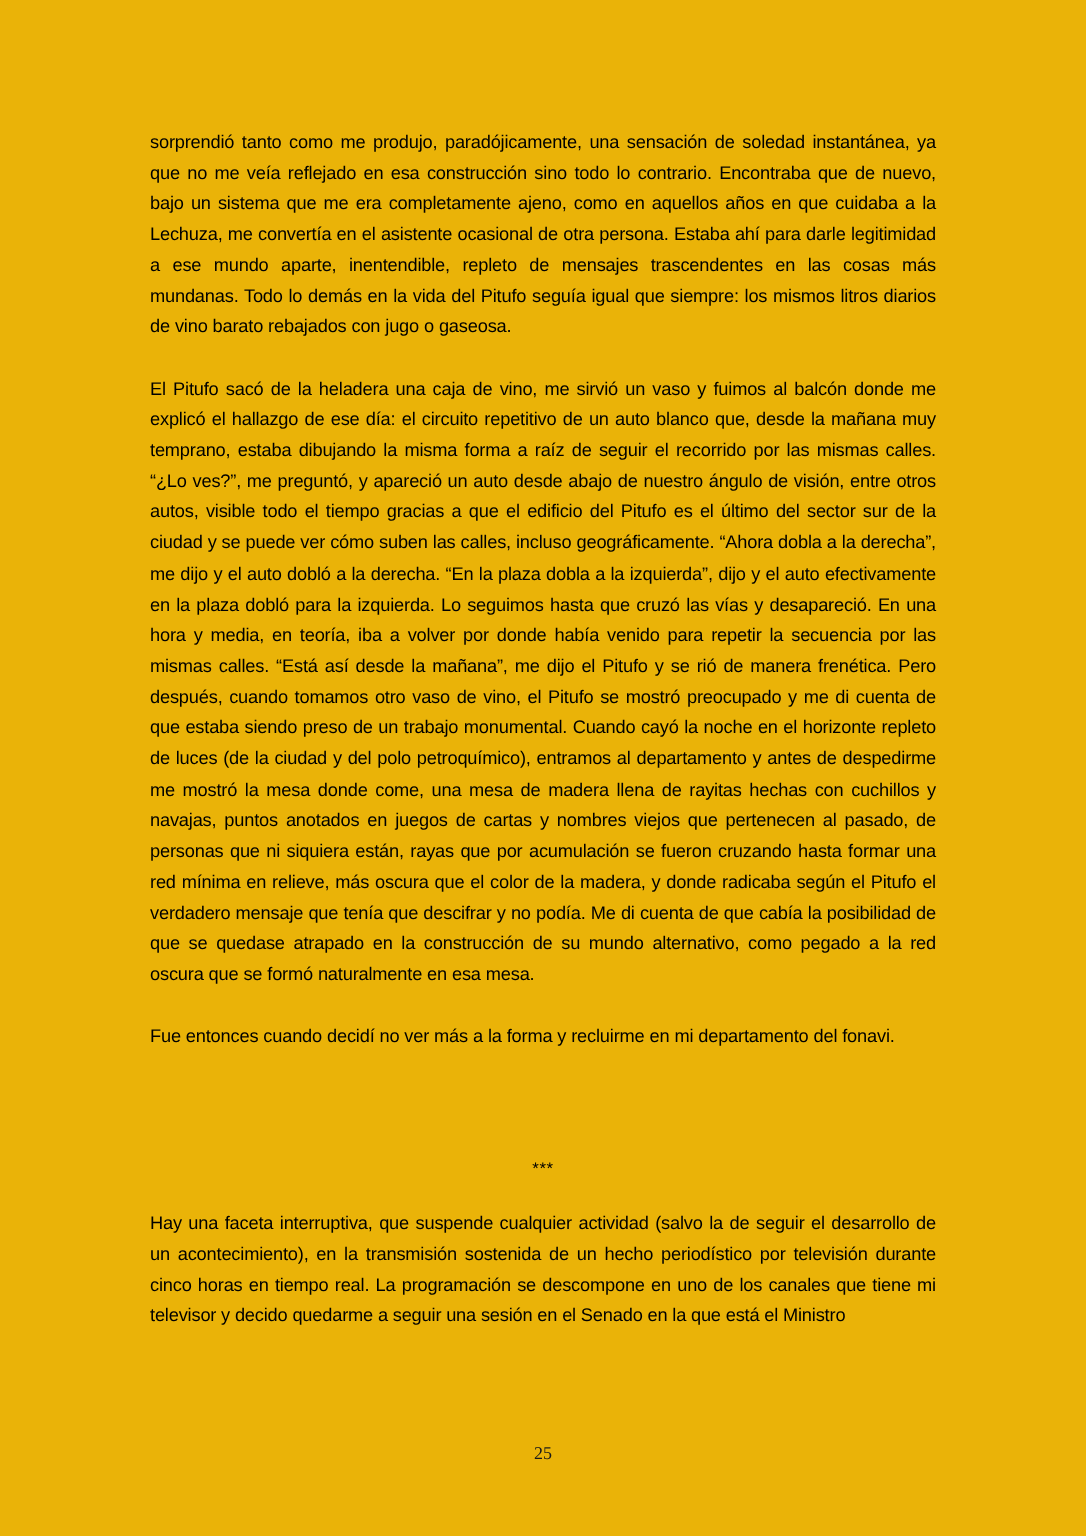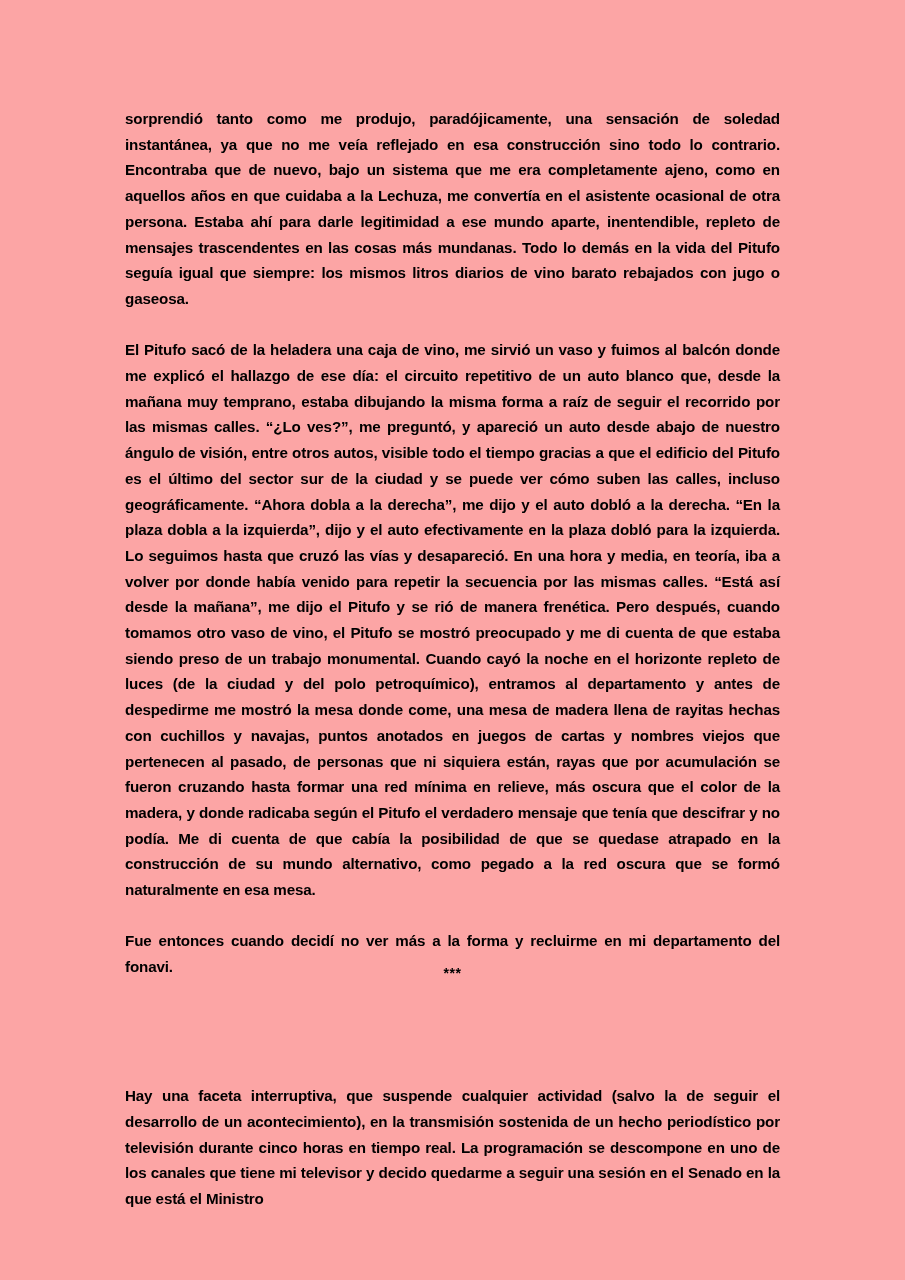--- a/index.html
+++ b/index.html
@@ -8,24 +8,23 @@
     background: #ffffff;
   }
   body {
     font-family: "Liberation Sans", sans-serif;
     color: #000000;
   }
   .page {
     position: relative;
     width: 905px;
     height: 1280px;
-    background: #fca5a5;
+    background: #eab308;
     overflow: hidden;
     box-sizing: border-box;
-    font-weight: bold;
   }
   .para {
     font-size: 15.2px;
     line-height: 25.7px;
     text-align: justify;
     text-justify: inter-word;
     margin: 0 0 25.7px 0;
     letter-spacing: -0.01em;
     word-spacing: 0.005em;
   }
@@ -49,21 +48,21 @@
     left: 125px;
     top: 1012px;
     width: 655px;
     font-size: 15.2px;
     line-height: 25.7px;
     text-align: left;
   }
   .tail-para {
     position: absolute;
     left: 125px;
-    top: 1068px;
+    top: 992px;
     width: 655px;
     font-size: 15.2px;
     line-height: 25.7px;
     text-align: justify;
     text-justify: inter-word;
     letter-spacing: -0.01em;
   }
   .page-number {
     position: absolute;
     left: 0;
@@ -91,14 +90,15 @@
     <p class="para">sorprendió tanto como me produjo, paradójicamente, una sensación de soledad instantánea, ya que no me veía reflejado en esa construcción sino todo lo contrario. Encontraba que de nuevo, bajo un sistema que me era completamente ajeno, como en aquellos años en que cuidaba a la Lechuza, me convertía en el asistente ocasional de otra persona. Estaba ahí para darle legitimidad a ese mundo aparte, inentendible, repleto de mensajes trascendentes en las cosas más mundanas. Todo lo demás en la vida del Pitufo seguía igual que siempre: los mismos litros diarios de vino barato rebajados con jugo o gaseosa.</p>
     <p class="para">El Pitufo sacó de la heladera una caja de vino, me sirvió un vaso y fuimos al balcón donde me explicó el hallazgo de ese día: el circuito repetitivo de un auto blanco que, desde la mañana muy temprano, estaba dibujando la misma forma a raíz de seguir el recorrido por las mismas calles. “¿Lo ves?”, me preguntó, y apareció un auto desde abajo de nuestro ángulo de visión, entre otros autos, visible todo el tiempo gracias a que el edificio del Pitufo es el último del sector sur de la ciudad y se puede ver cómo suben las calles, incluso geográficamente. “Ahora dobla a la derecha”, me dijo y el auto dobló a la derecha. “En la plaza dobla a la izquierda”, dijo y el auto efectivamente en la plaza dobló para la izquierda. Lo seguimos hasta que cruzó las vías y desapareció. En una hora y media, en teoría, iba a volver por donde había venido para repetir la secuencia por las mismas calles. “Está así desde la mañana”, me dijo el Pitufo y se rió de manera frenética. Pero después, cuando tomamos otro vaso de vino, el Pitufo se mostró preocupado y me di cuenta de que estaba siendo preso de un trabajo monumental. Cuando cayó la noche en el horizonte repleto de luces (de la ciudad y del polo petroquímico), entramos al departamento y antes de despedirme me mostró la mesa donde come, una mesa de madera llena de rayitas hechas con cuchillos y navajas, puntos anotados en juegos de cartas y nombres viejos que pertenecen al pasado, de personas que ni siquiera están, rayas que por acumulación se fueron cruzando hasta formar una red mínima en relieve, más oscura que el color de la madera, y donde radicaba según el Pitufo el verdadero mensaje que tenía que descifrar y no podía. Me di cuenta de que cabía la posibilidad de que se quedase atrapado en la construcción de su mundo alternativo, como pegado a la red oscura que se formó naturalmente en esa mesa.</p>
     <p class="para">Fue entonces cuando decidí no ver más a la forma y recluirme en mi departamento del fonavi.</p>
   </div>
 
   <div class="separator">***</div>
 
 
   <p class="tail-para">Hay una faceta interruptiva, que suspende cualquier actividad (salvo la de seguir el desarrollo de un acontecimiento), en la transmisión sostenida de un hecho periodístico por televisión durante cinco horas en tiempo real. La programación se descompone en uno de los canales que tiene mi televisor y decido quedarme a seguir una sesión en el Senado en la que está el Ministro</p>
 
+  <div class="page-number">25</div>
 
 </div>
 
 </body></html>

